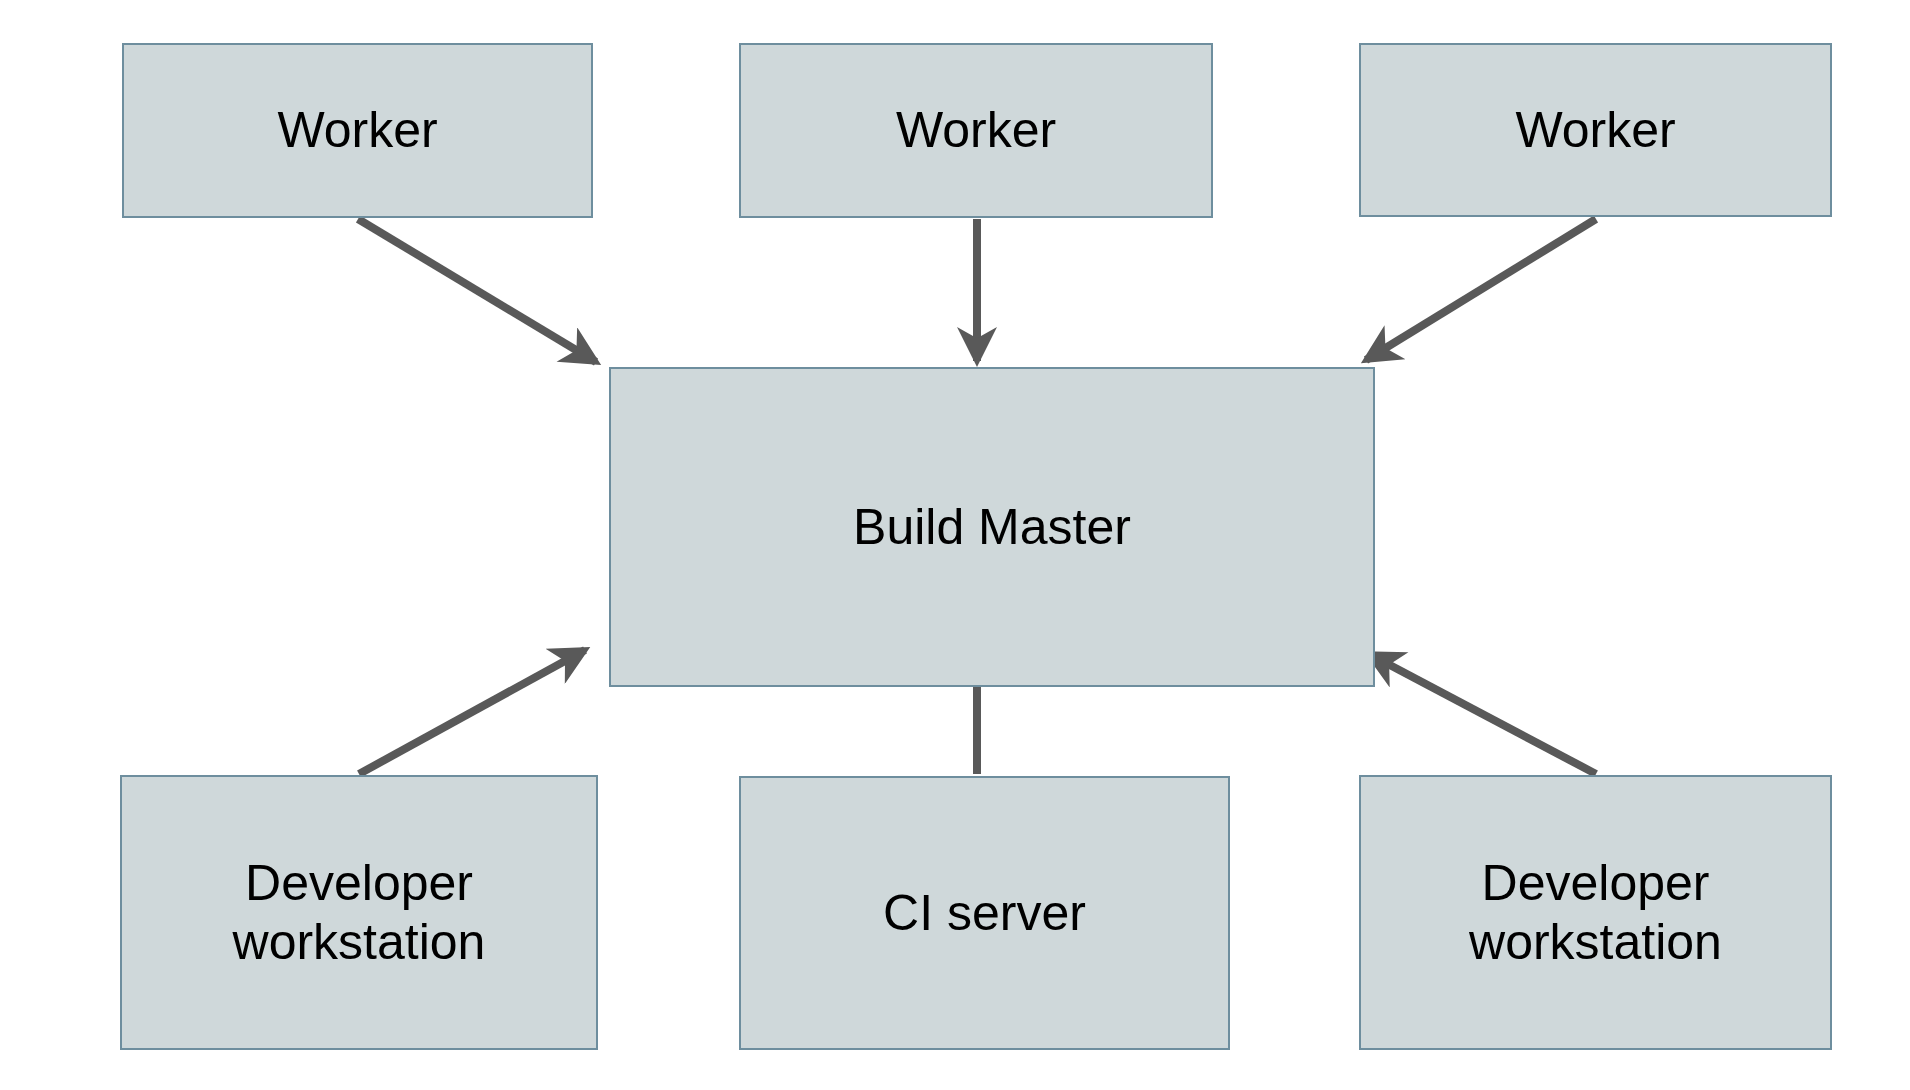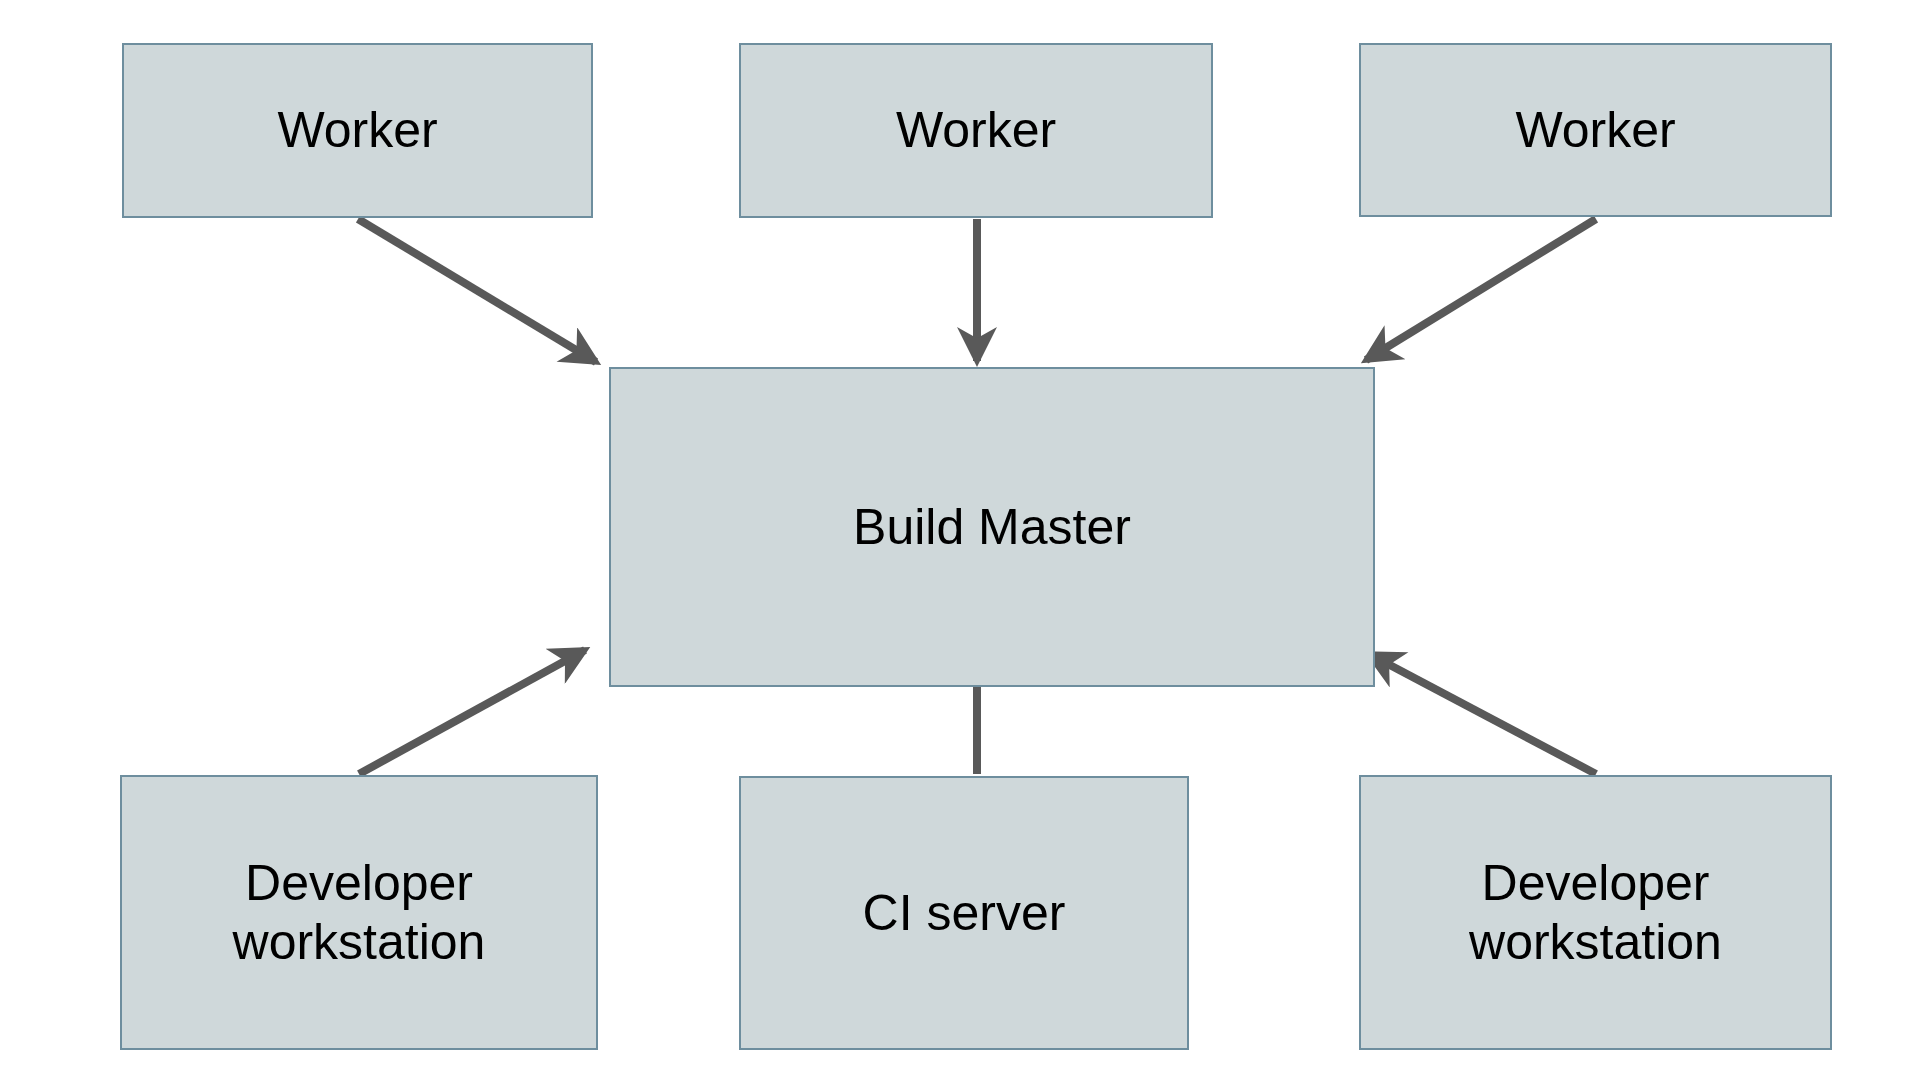--- a/index.html
+++ b/index.html
@@ -69,19 +69,19 @@
     </div>
     <div class="node" style="left: 1359px; top: 43px; width: 473px; height: 174px; background: rgb(207, 216, 218); border-color: rgb(110, 142, 158);">
       <span class="node-label" style="color: rgb(0, 0, 0);">Worker</span>
     </div>
     <div class="node" style="left: 593px; top: 367px; width: 766px; height: 320px; background: rgb(207, 216, 218); border-color: rgb(110, 142, 158); margin-left: 16px;">
       <span class="node-label" style="color: rgb(0, 0, 0);">Build Master</span>
     </div>
     <div class="node" style="left: 120px; top: 775px; width: 478px; height: 275px; background: rgb(207, 216, 218); border-color: rgb(110, 142, 158);">
       <span class="node-label" style="color: rgb(0, 0, 0);">Developer workstation</span>
     </div>
-    <div class="node" style="left: 739px; top: 776px; width: 450px; height: 274px; background: rgb(207, 216, 218); border-color: rgb(110, 142, 158);">
+    <div class="node" style="left: 739px; top: 776px; width: 491px; height: 274px; background: rgb(207, 216, 218); border-color: rgb(110, 142, 158);">
       <span class="node-label" style="color: rgb(0, 0, 0);">CI server</span>
     </div>
     <div class="node" style="left: 1359px; top: 775px; width: 473px; height: 275px; background: rgb(207, 216, 218); border-color: rgb(110, 142, 158);">
       <span class="node-label" style="color: rgb(0, 0, 0);">Developer workstation</span>
     </div>
   </div>
 
 </body></html>

